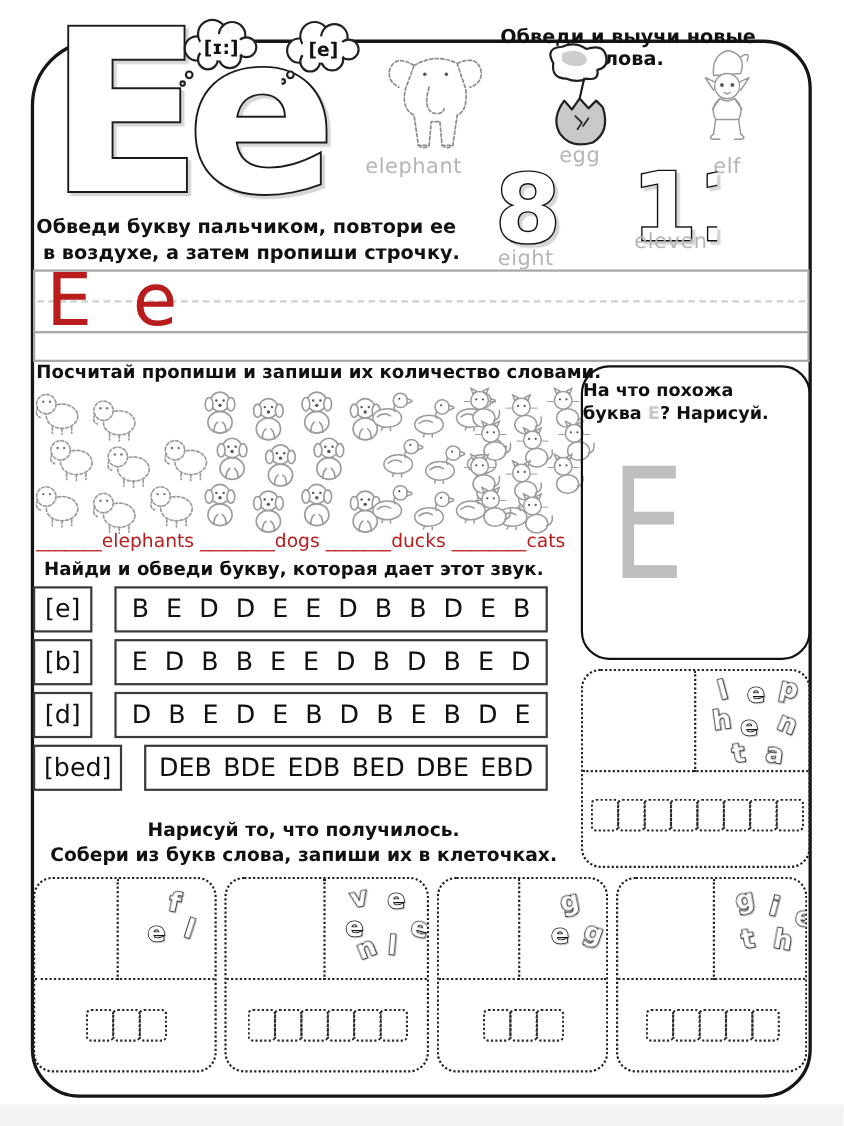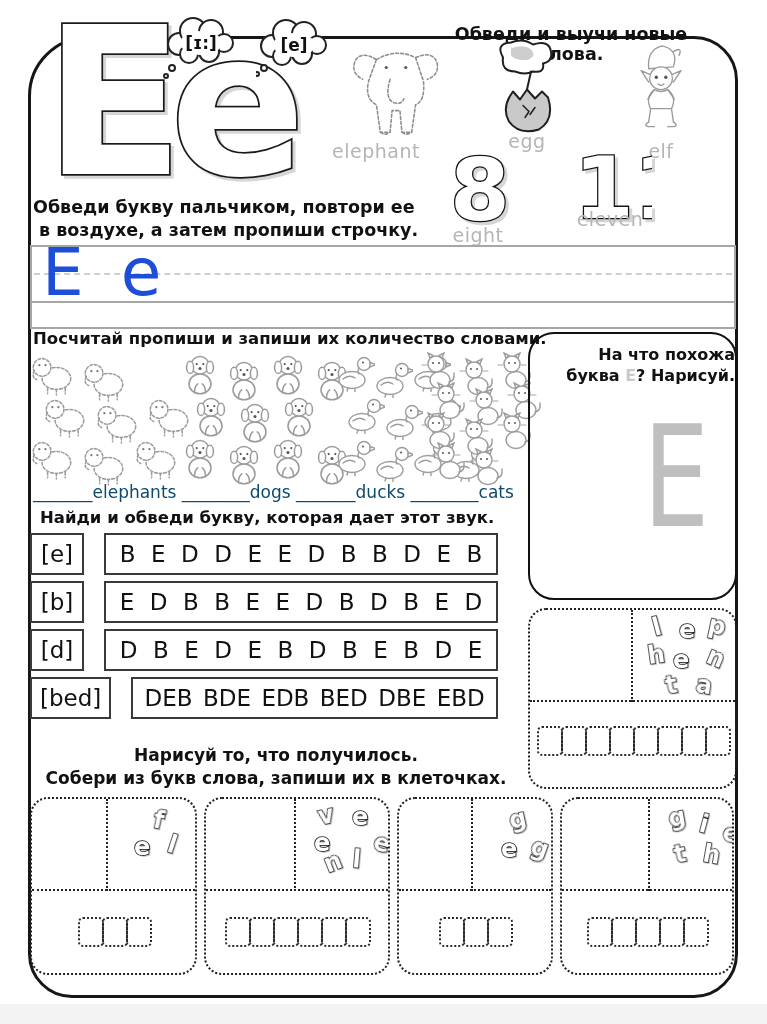--- a/index.html
+++ b/index.html
@@ -11,33 +11,33 @@
   .gray-label{color:#b5b5b5;font-size:19px;letter-spacing:.5px;text-align:center;position:absolute}
   
   .bubble-big{fill:#fff;stroke:#1a1a1a;stroke-width:3.5px;paint-order:stroke;font-weight:bold;font-family:"DejaVu Sans",sans-serif}
   .bubble-num{fill:#fff;stroke:#141414;stroke-width:2.6px;paint-order:stroke;font-weight:bold;font-family:"DejaVu Sans",sans-serif;font-size:86px}
   .shadowed{filter:drop-shadow(3px 3px 0 #d6d6d6)}
   .cloud-circ{fill:#fff;stroke:#222;stroke-width:2}
   .cloud-txt{font-size:17px;font-weight:bold;fill:#111;text-anchor:middle;font-family:"DejaVu Sans",sans-serif}
   
   .trace-box1{position:absolute;left:30px;top:245px;width:706px;height:58px;border:2px solid #a6a6a6;box-sizing:border-box}
   .trace-mid{position:absolute;left:2px;right:2px;top:26px;border-top:2px dashed #cfcfcf}
-  .trace-sample{position:absolute;left:10px;top:-13px;font-size:66px;color:#1d4ed8;letter-spacing:8px;white-space:pre}
+  .trace-sample{position:absolute;left:10px;top:-13px;font-size:66px;color:#b91c1c;letter-spacing:8px;white-space:pre}
   .trace-box2{position:absolute;left:30px;top:303px;width:706px;height:26px;border:2px solid #a6a6a6;border-top:none;box-sizing:border-box}
   
   #animals{position:absolute;left:30px;top:352px;width:500px;height:127px}
   .animal{position:absolute}
-  .answer-line{position:absolute;left:33px;top:482px;font-size:17px;color:#0c4a6e;white-space:pre}
+  .answer-line{position:absolute;left:33px;top:482px;font-size:17px;color:#b91c1c;white-space:pre}
   
   #sound-rows{position:absolute;left:30px;top:533px;width:468px}
   .sound-row{display:flex;margin-bottom:6px;height:42px}
   .sound-label{min-width:54px;padding:0 8px;border:2px solid #3a3a3a;display:flex;align-items:center;justify-content:center;font-size:23px;margin-right:20px;box-sizing:border-box}
   .letters-box{flex:1;border:2px solid #3a3a3a;display:flex;align-items:center;justify-content:space-around;font-size:23px;padding:0 6px;box-sizing:border-box}
   
-  .like-card{position:absolute;left:528px;top:332px;width:209px;height:268px;border:2.5px solid #111;border-radius:26px;box-sizing:border-box;text-align:right}
+  .like-card{position:absolute;left:528px;top:332px;width:209px;height:268px;border:2.5px solid #111;border-radius:26px;box-sizing:border-box;text-align:left}
   .like-head{font-weight:bold;font-size:16px;line-height:21px;margin-top:10px}
   .like-gray-letter{color:#c9c9c9}
   .like-bigE{font-size:140px;color:#bfbfbf;line-height:1;margin-top:22px;transform:scaleX(.75)}
   
   .scramble{position:absolute;border:2.5px dotted #222;border-radius:18px;box-sizing:border-box}
   .scr-top{position:absolute;left:0;right:0;top:0;height:92px;border-bottom:2.5px dotted #222;box-sizing:border-box}
   .scatter-host{position:absolute;top:0;bottom:0;right:0;border-left:2.5px dotted #222;box-sizing:border-box}
   .scatter{width:100%;height:100%}
   .bubble-letter{fill:#fff;stroke:#141414;stroke-width:1.5px;paint-order:stroke;font-weight:bold;font-size:24px;font-family:"DejaVu Sans",sans-serif;filter:drop-shadow(1.5px 1.5px 0 #c4c4c4)}
   .cells-row{position:absolute;left:0;right:0;display:flex;justify-content:center}

